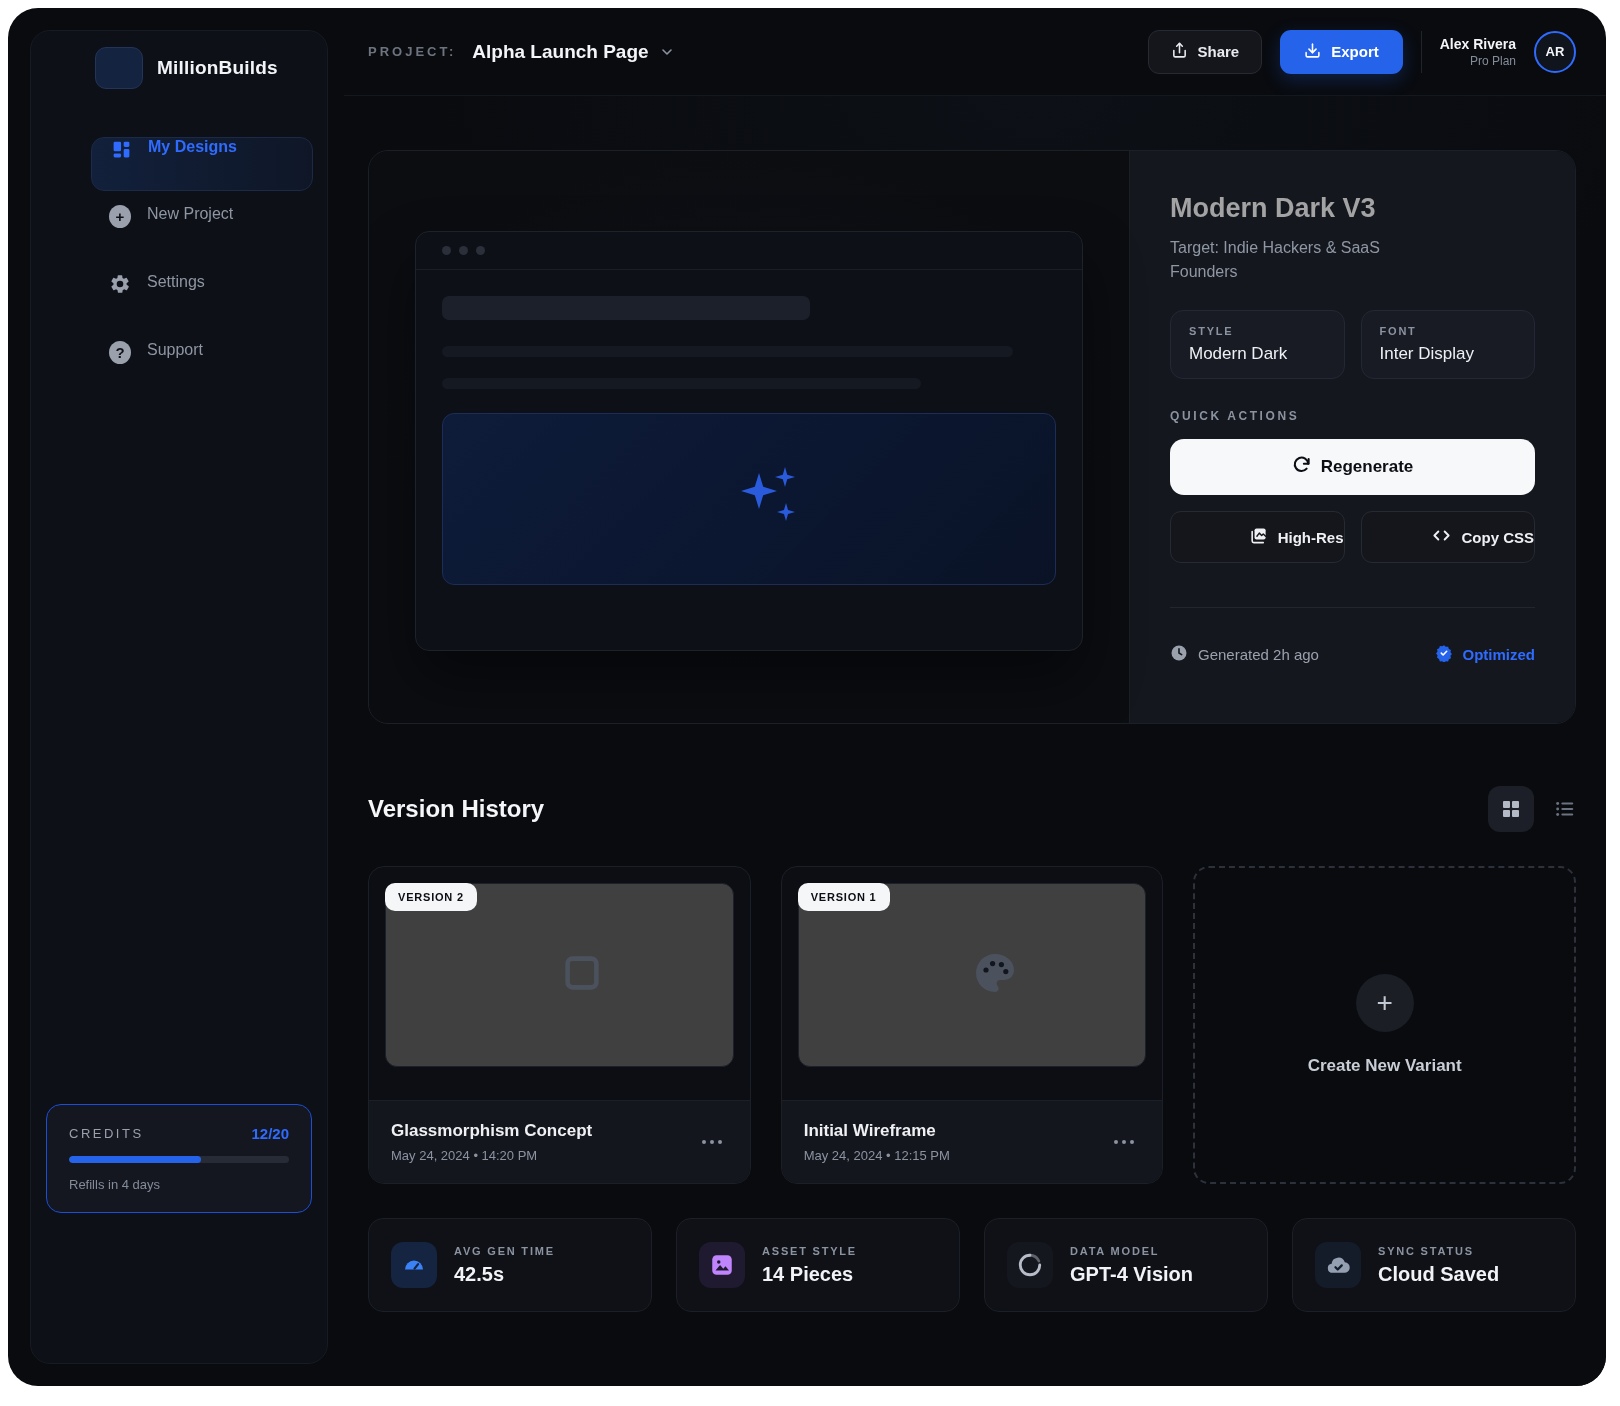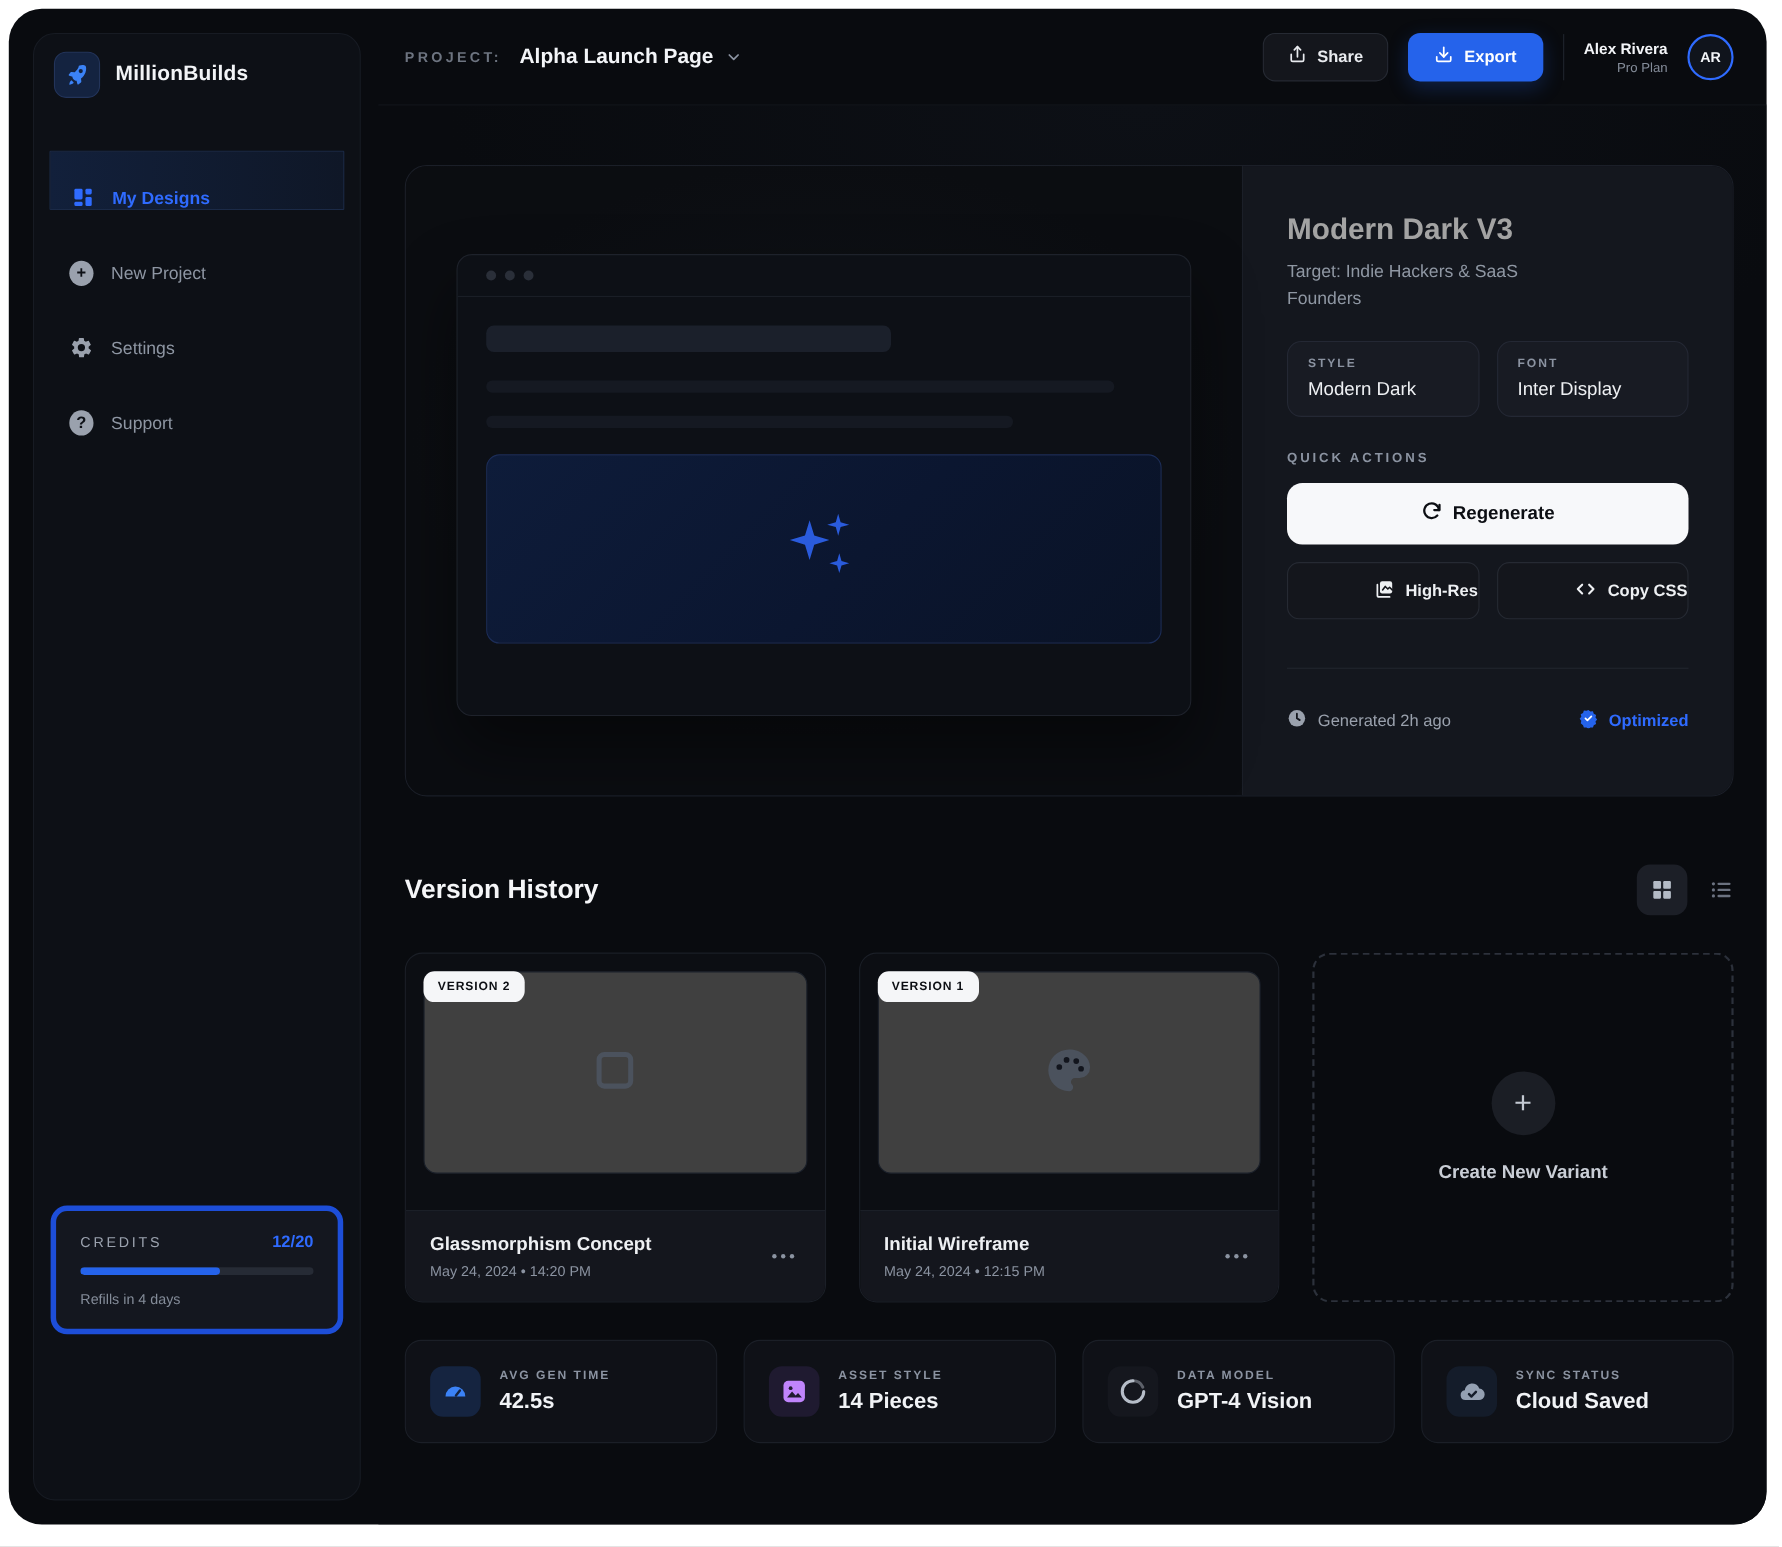--- a/index.html
+++ b/index.html
@@ -3,39 +3,39 @@
 <meta charset="utf-8">
 <style>
   * { margin:0; padding:0; box-sizing:border-box; }
   html,body { width:1620px; height:1406px; background:#ffffff; overflow:hidden;
     font-family:"Liberation Sans","DejaVu Sans",sans-serif; }
   .canvas { position:relative; width:1620px; height:1406px; background:#ffffff; }
   .app { position:absolute; left:8px; top:8px; right:14px; bottom:20px;
     background:#090b0f; border-radius:30px; overflow:hidden; }
 
   .dots { background-image:radial-gradient(rgba(255,255,255,0.045) 1px, transparent 1px);
-    background-size:6px 6px; }
+    background-size:6px 6px;padding-left:46px; }
 
   
   .sidebar { position:absolute; left:22px; top:22px; bottom:22px; width:298px;
     background:#0d1016; border:1px solid #171b23; border-radius:20px; }
   .logo-row { display:flex; align-items:center; gap:14px; padding:16px 18px 0 18px; }
   .logo-tile { width:42px; height:42px; border-radius:11px; background:#142340;
     border:1px solid #23345a; display:flex; align-items:center; justify-content:center; }
   .logo-text { color:#f2f4f7; font-size:19px; font-weight:bold; letter-spacing:.2px; }
   .nav { margin-top:48px; padding:0 14px; display:flex; flex-direction:column; gap:14px; }
-  .nav-item { display:flex; align-items:flex-end; gap:16px; height:54px; padding:0 18px;
-    border-radius:1px; color:#8e96a3; font-size:16px; cursor:pointer; }
+  .nav-item { display:flex; align-items:flex-start; gap:16px; height:54px; padding:0 18px;
+    border-radius:13px; color:#8e96a3; font-size:16px; cursor:pointer; }
   .nav-item.active { background:linear-gradient(90deg,#12203b,#0f1727);
     border:1px solid #1b2a47; color:#2f6bff; font-weight:bold; }
   .nav-icon { width:22px; height:22px; display:flex; align-items:center; justify-content:center; flex:0 0 22px; }
   .circle-glyph { width:23px; height:23px; border-radius:50%; background:#9aa1ad; color:#0d1016;
     display:flex; align-items:center; justify-content:center; font-size:15px; font-weight:bold; }
   .credits { position:absolute; left:15px; right:15px; bottom:150px; background:#14171f;
-    border:5px solid #1d4ed8; border-radius:15px; padding:20px 22px; }
+    border:1px solid #1d4ed8; border-radius:15px; padding:20px 22px; }
   .credits-row { display:flex; justify-content:space-between; align-items:center; }
   .credits-label { color:#9aa1ad; font-size:13px; letter-spacing:2.5px; }
   .credits-value { color:#2f6bff; font-size:15px; font-weight:bold; }
   .credits-bar { margin-top:14px; height:7px; border-radius:4px; background:#262b35; overflow:hidden; }
   .credits-fill { height:100%; border-radius:4px; background:#2563eb; }
   .credits-note { margin-top:14px; color:#848c99; font-size:13px; }
 
   
   .main-zone { position:absolute; left:336px; top:0; right:0; bottom:0; }
   .topbar { height:88px; border-bottom:1px solid #14181f; display:flex; align-items:center;

